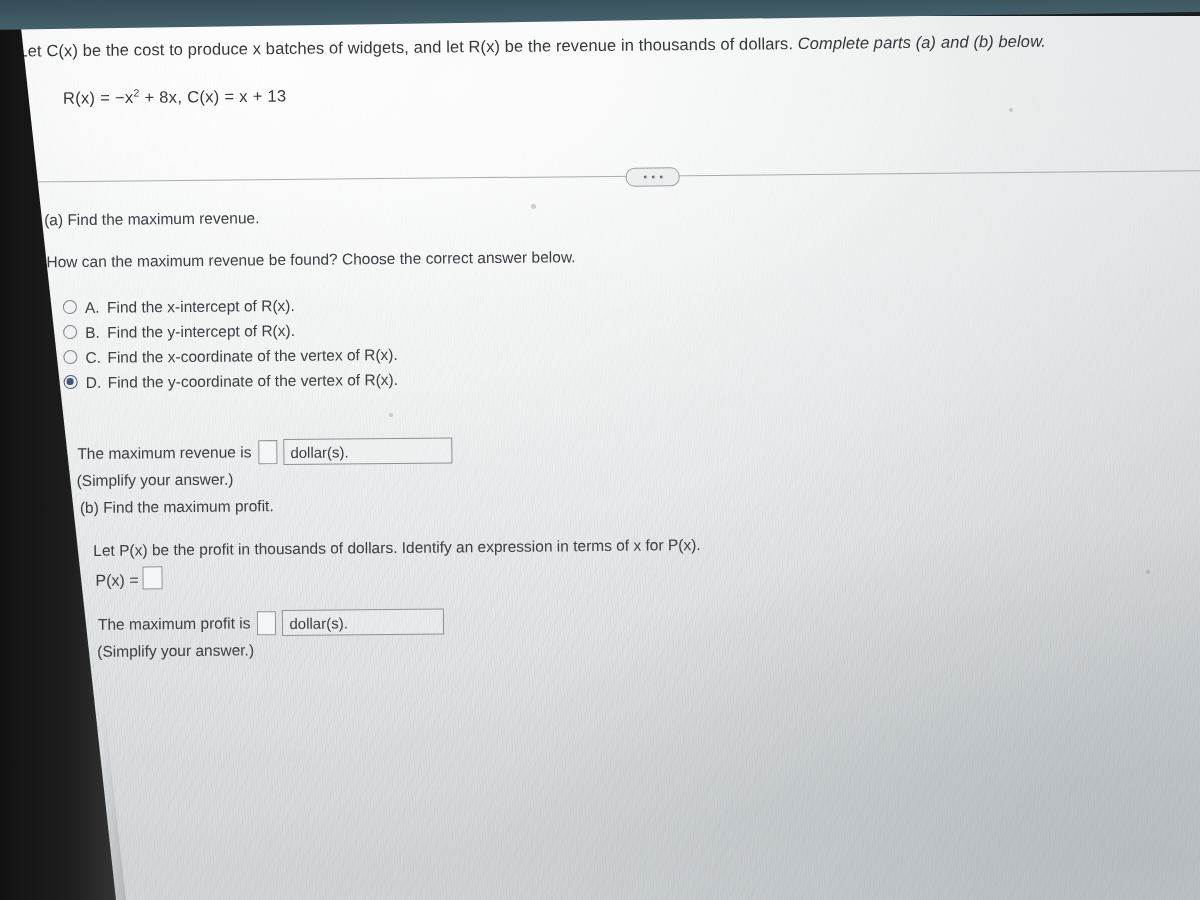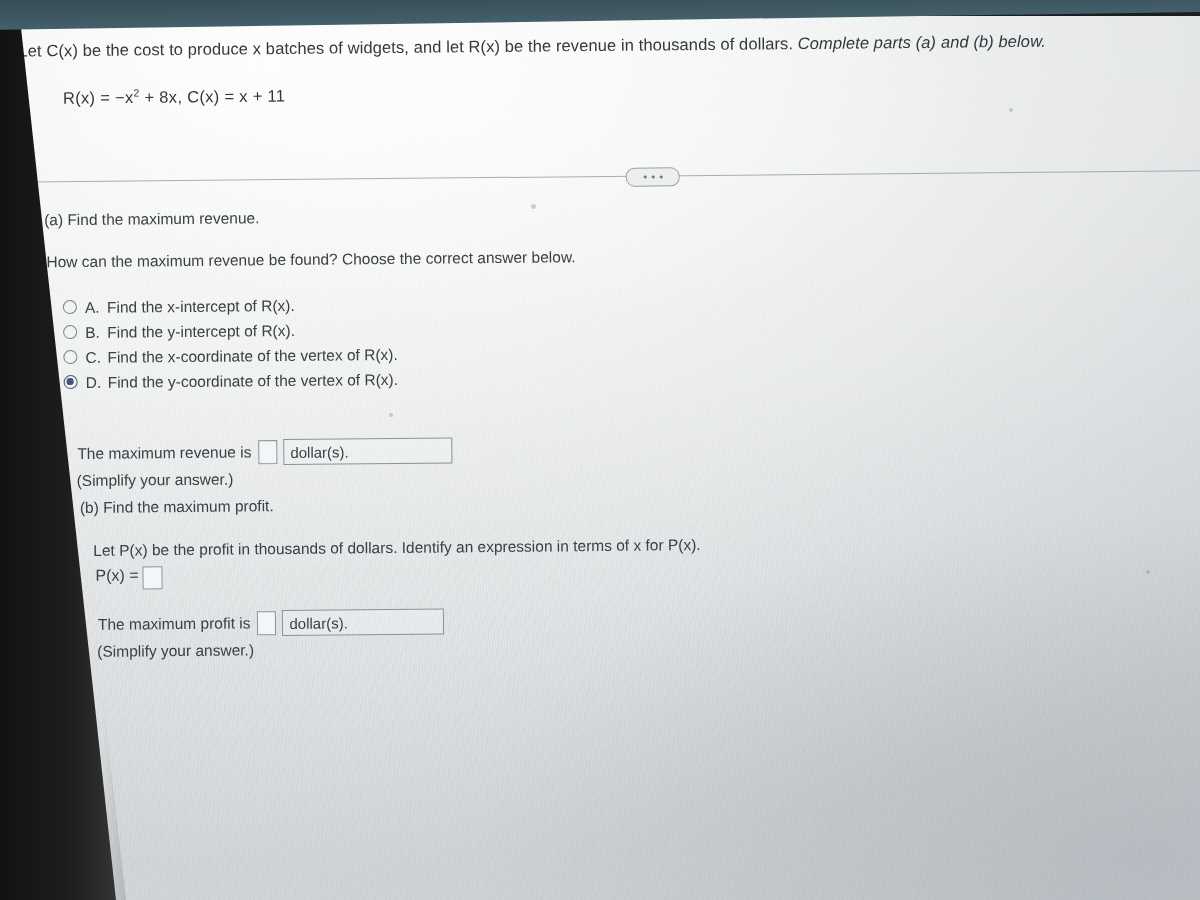--- a/index.html
+++ b/index.html
@@ -239,21 +239,21 @@
     left: 88px; top: 537px;
     font-size: 15.5px;
     color: #3b4046;
   }
   .px-row {
     position: absolute;
     left: 90px; top: 562px;
     font-size: 16px;
     color: #3b4046;
     display: flex;
-    align-items: flex-start;
+    align-items: flex-end;
   }
   .px-box {
     display: inline-block;
     width: 18px; height: 21px;
     border: 1px solid #8b9298;
     background: #f4f5f6;
     margin-left: 4px;
     cursor: text;
   }
 
@@ -273,21 +273,21 @@
   <div class="screen"></div>
 
   <div class="content">
 
     <div class="q-stem">
       <span>Let C(x) be the cost to produce x batches of widgets, and let R(x) be the revenue in thousands of dollars. </span><span class="ital">Complete parts (a) and (b) below.</span>
     </div>
 
     <div class="formula">
       <span>R(x) = −x</span><sup>2</sup><span> + 8x,</span>
-      <span>C(x) = x + 11</span>
+      <span>C(x) = x + 13</span>
     </div>
 
     <div class="divider-wrap">
       <div class="divider-line"></div>
       <div class="ellipsis-btn" title="...">
         <i></i>
         <i></i>
         <i></i>
       </div>
     </div>

